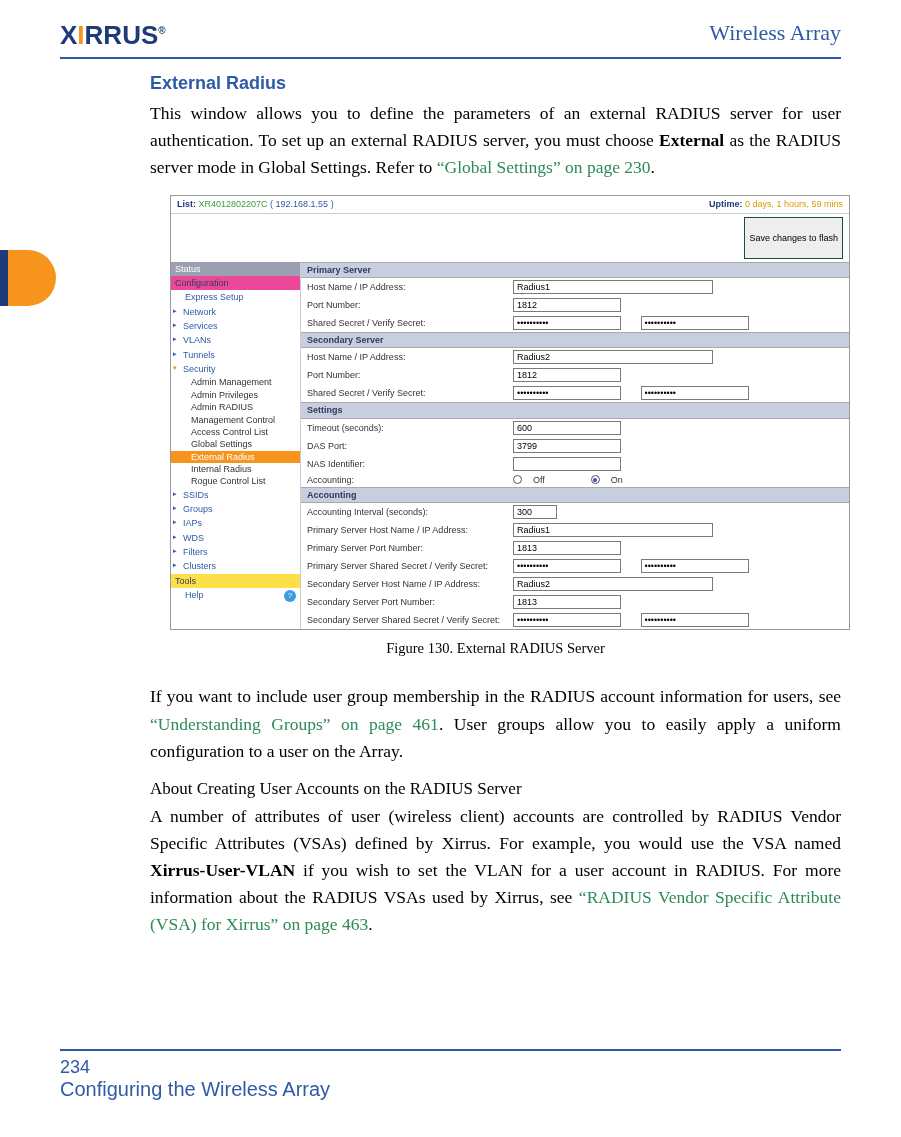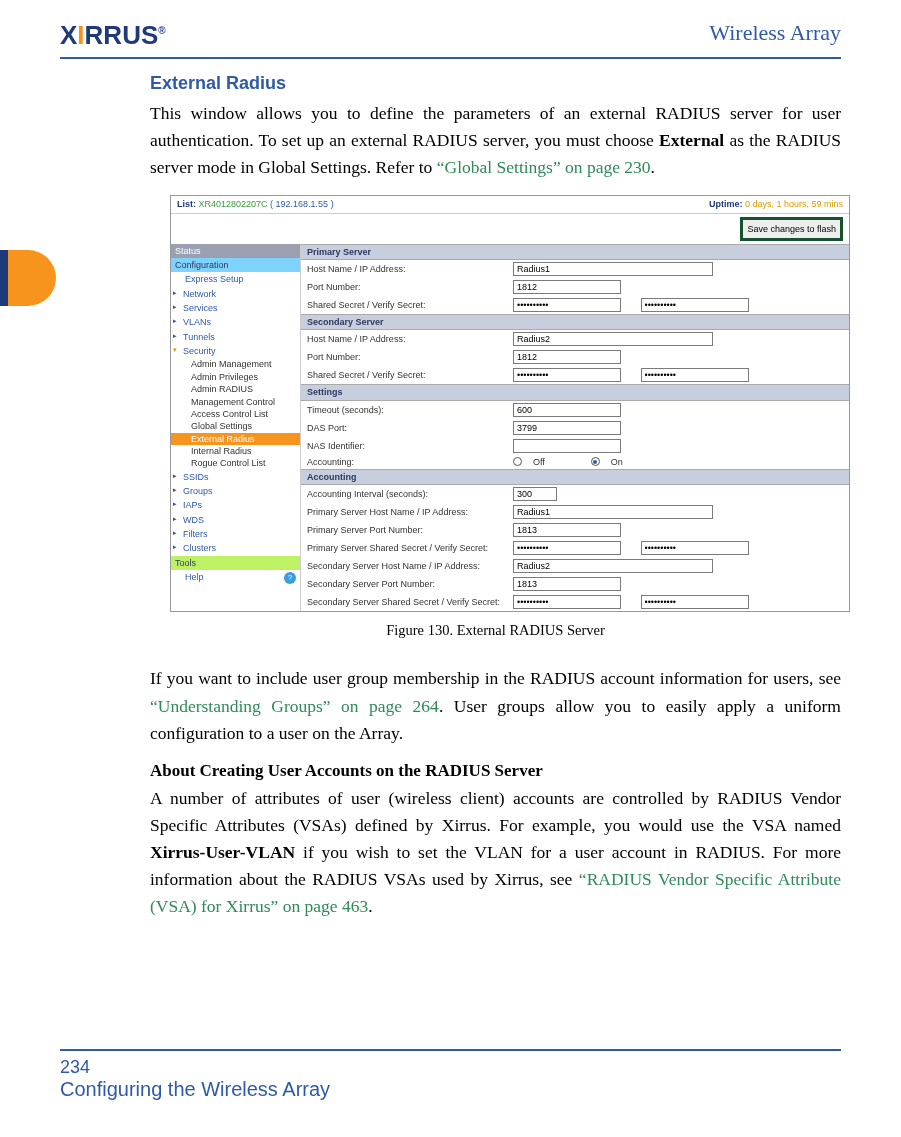--- a/index.html
+++ b/index.html
@@ -29,51 +29,51 @@
     border-top-right-radius: 28px;
     border-bottom-right-radius: 28px;
     box-shadow: inset 8px 0 0 #1e3a7b;
   }
   .content { padding-left: 90px; padding-right: 0; }
   h2.section { color: #2e5aa7; font-family: Arial, sans-serif; font-weight: 700; font-size: 18px; margin-bottom: 6px; }
   p.body { font-size: 17.5px; line-height: 1.55; text-align: justify; margin-bottom: 14px; }
   p.body b { font-weight: 700; }
   .link { color: #2e8b57; }
   .fig-caption { text-align: center; font-size: 14.5px; font-family: Georgia, serif; margin: 10px 0 26px; }
-  h3.sub { font-family: Georgia, serif; font-weight: 700; font-size: 17px; margin-bottom: 4px; }
+  h3.sub { font-family: Georgia, serif; font-weight: 400; font-size: 17px; margin-bottom: 4px; }
 
   
   .screenshot {
     width: 680px;
     margin-left: 20px;
     border: 1px solid #999;
     font-family: Arial, sans-serif;
     font-size: 9px;
     color: #333;
     background: #fff;
     line-height: 1.15;
   }
   .shot-top { display: flex; justify-content: space-between; padding: 3px 6px; border-bottom: 1px solid #ccc; background: #fff; }
   .shot-top .nm { color: #1e3a7b; font-weight: bold; }
   .shot-top .nmval { color: #3b9c3b; }
   .shot-top .up { color: #1e3a7b; font-weight: bold; }
   .shot-top .upval { color: #d89b00; }
   .shot-save { text-align: right; padding: 3px 6px; }
-  .shot-save button { font-size: 9px; padding: 4px 4px; background:#eee; border:3px solid #14532d; }
+  .shot-save button { font-size: 9px; padding: 15px 4px; background:#eee; border:1px solid #14532d; }
   .shot-body { display: flex; }
   .shot-nav { width: 130px; background: #fff; border-right: 1px solid #ccc; }
   .shot-nav .hdr1 { background: #9aa0b0; color: #fff; padding: 2px 4px; font-size:9px;}
-  .shot-nav .hdr2 { background: #7dd3fc; color: #2e3a60; padding: 2px 4px; font-size:9px;}
+  .shot-nav .hdr2 { background: #ec4899; color: #2e3a60; padding: 2px 4px; font-size:9px;}
   .shot-nav .grp { color: #2e5aa7; padding: 2px 4px 2px 12px; position: relative; }
   .shot-nav .grp::before { content: "▸"; position: absolute; left: 2px; top: 2px; font-size: 7px; color:#2e5aa7;}
   .shot-nav .grpopen::before { content: "▾"; color:#d89b00;}
   .shot-nav .sub { padding: 1px 4px 1px 20px; color: #333; }
   .shot-nav .sub.sel { background: #f7941d; color: #fff; }
   .shot-nav .express { color:#2e5aa7; padding:2px 4px 2px 14px;}
-  .shot-nav .tools { background:#bef264; color:#2e3a60; padding:2px 4px;}
+  .shot-nav .tools { background:#fde047; color:#2e3a60; padding:2px 4px;}
   .shot-nav .help { color:#2e5aa7; padding:2px 4px 2px 14px; display:flex; justify-content:space-between;}
   .shot-nav .help .q { display:inline-block;width:12px;height:12px;border-radius:50%;background:#3b9ce0;color:#fff;text-align:center;font-size:8px;line-height:12px;}
   .shot-main { flex: 1; }
   .sect-bar { background: #c7cedd; color: #2e3a60; font-weight: bold; padding: 2px 6px; border-top:1px solid #aaa; border-bottom:1px solid #aaa;}
   .frow { display: flex; align-items: center; padding: 2px 6px; gap:6px; }
   .frow .lbl { width: 200px; }
   .frow input[type=text], .frow input[type=password] {
     font-size: 9px; height: 14px; padding: 0 3px; border: 1px solid #7a7a7a;
   }
   .frow .w1 { width: 200px; }
@@ -224,21 +224,21 @@
               <input class="w2" type="text" value="1813" style="">
             </div>
           <div class="frow"><span class="lbl">Secondary Server Shared Secret / Verify Secret:</span><input class="w2" type="password" value="••••••••••" style="">&nbsp;&nbsp;&nbsp;<input class="w2" type="password" value="••••••••••" style=""></div>
         </div>
       </div>
     </div>
 
     <div class="fig-caption">Figure 130. External RADIUS Server</div>
 
     <p class="body">
-      <span>If you want to include user group membership in the RADIUS account information for users, see </span><span class="link">“Understanding Groups” on page 264</span><span>. User groups allow you to easily apply a uniform configuration to a user on the Array.</span>
+      <span>If you want to include user group membership in the RADIUS account information for users, see </span><span class="link">“Understanding Groups” on page 461</span><span>. User groups allow you to easily apply a uniform configuration to a user on the Array.</span>
     </p>
 
     <h3 class="sub">About Creating User Accounts on the RADIUS Server</h3>
     <p class="body">
       <span>A number of attributes of user (wireless client) accounts are controlled by RADIUS Vendor Specific Attributes (VSAs) defined by Xirrus. For example, you would use the VSA named </span><b>Xirrus-User-VLAN</b><span> if you wish to set the VLAN for a user account in RADIUS. For more information about the RADIUS VSAs used by Xirrus, see </span><span class="link">“RADIUS Vendor Specific Attribute (VSA) for Xirrus” on page 463</span><span>.</span>
     </p>
   </div>
 
   <div class="footer">
     <hr class="hr-bot">

